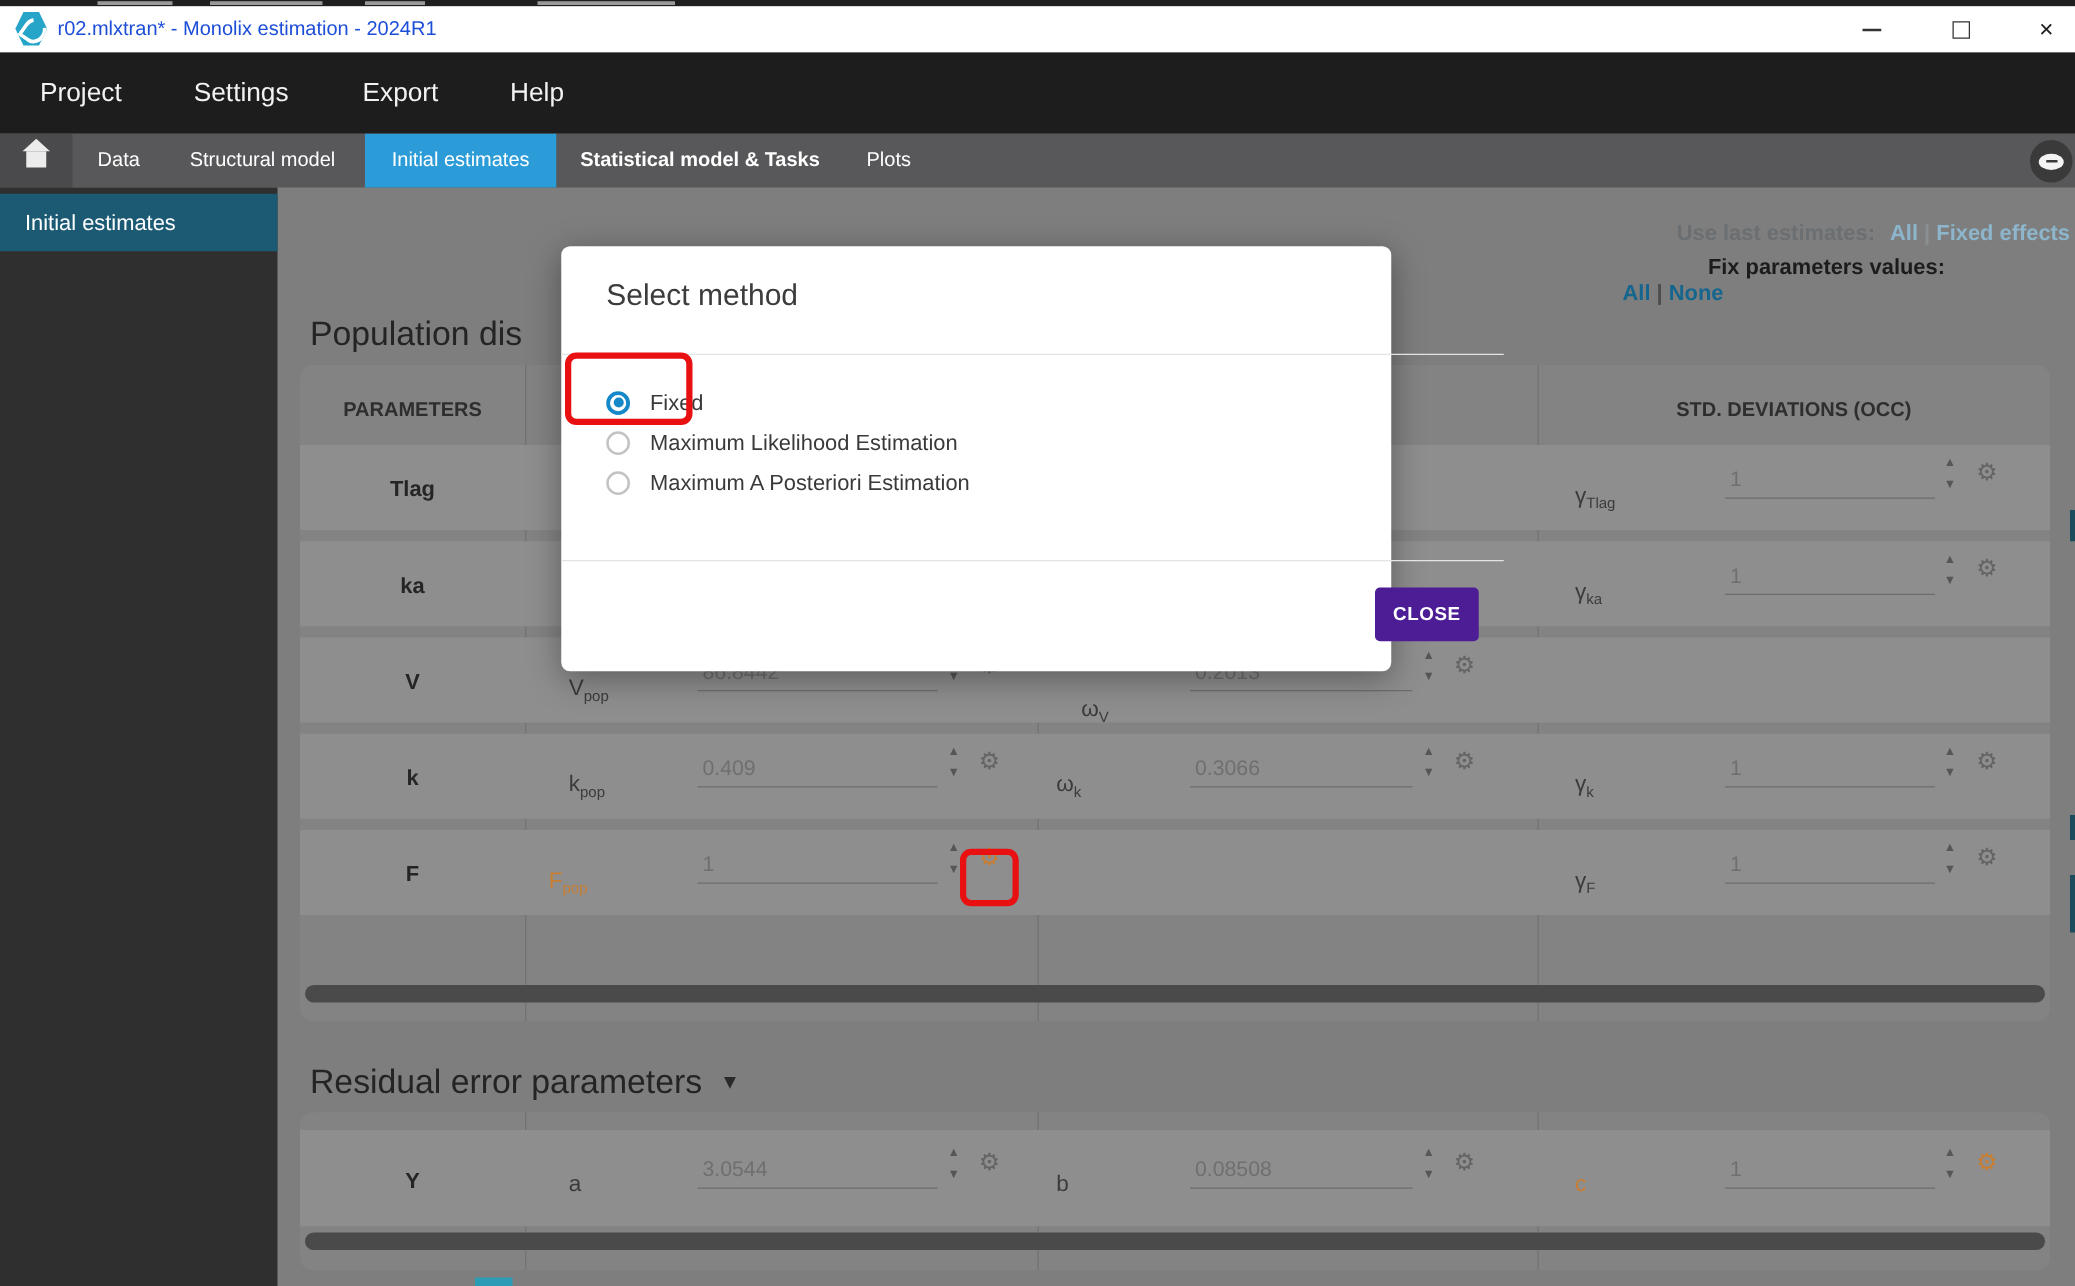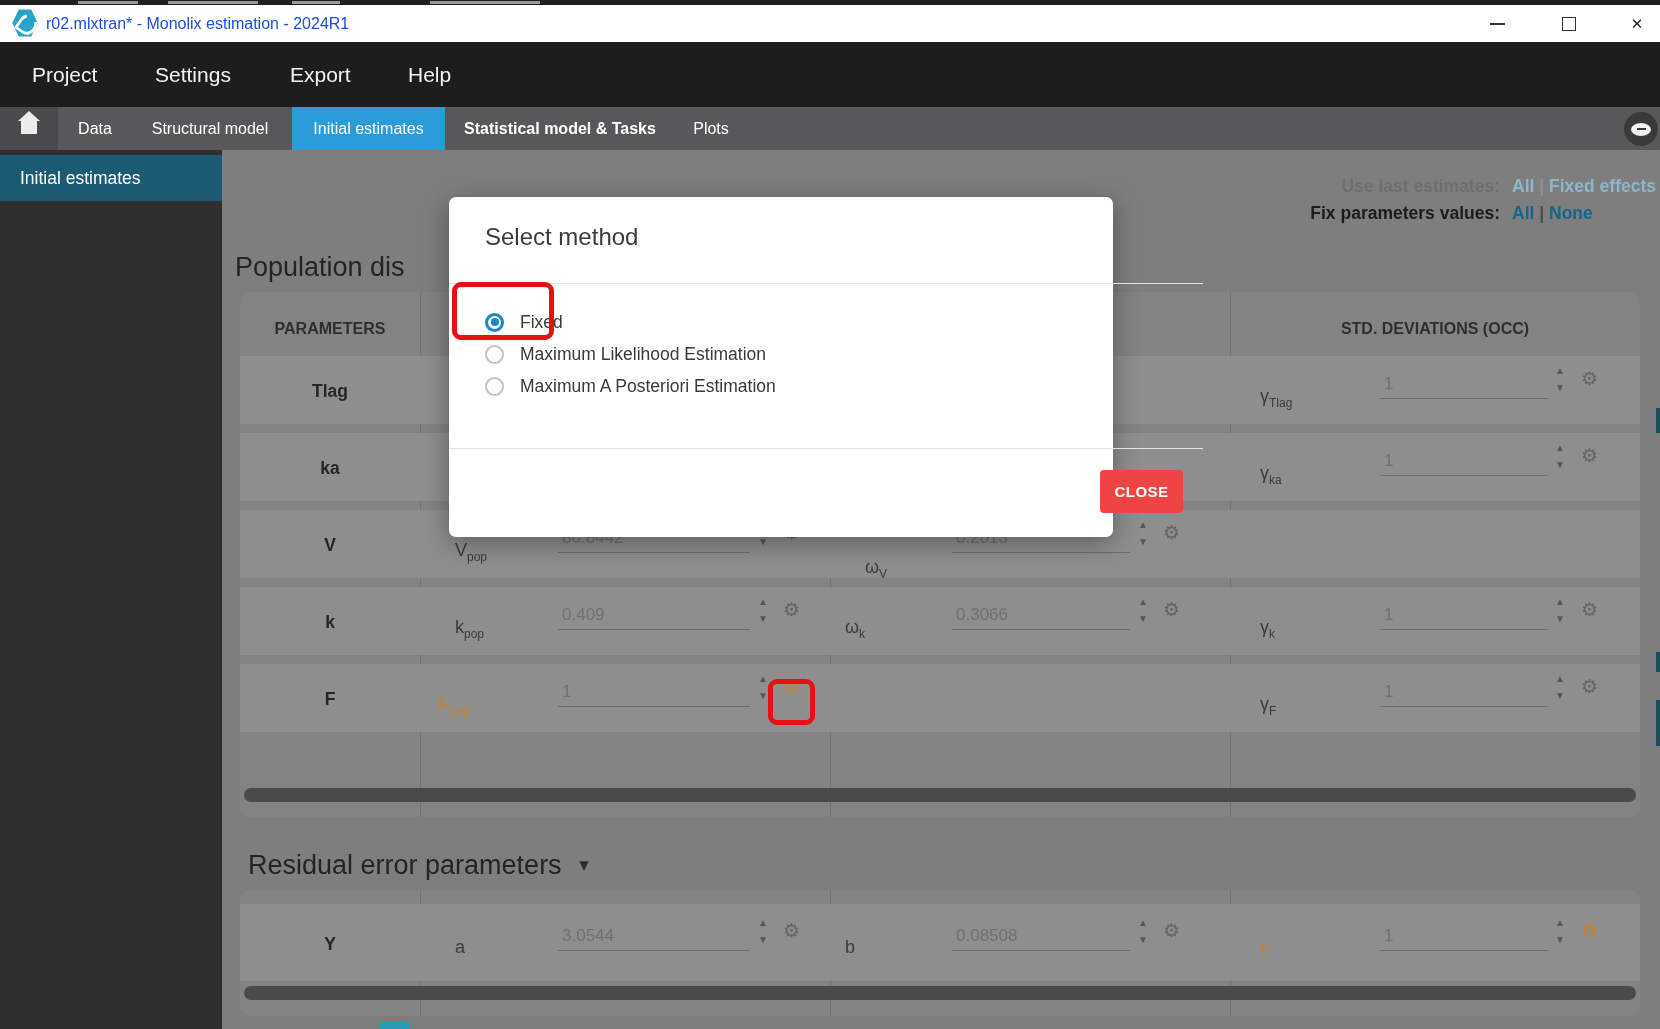--- a/index.html
+++ b/index.html
@@ -73,21 +73,21 @@
   
   #overlay-modal { left:449px; top:197px; width:664px; height:340px; background:#ffffff; border-radius:7px;
     box-shadow:0 6px 26px rgba(0,0,0,0.35); z-index:50; }
   #modal-title { position:absolute; left:36px; top:26px; font-size:24px; color:#3c3c3c; }
   .modal-div { position:absolute; left:0; width:754px; height:1px; background:#e4e4e4; }
   .radio-row { position:absolute; left:0; width:754px; height:30px; display:flex; align-items:center; }
   .radio { width:19px; height:19px; border-radius:50%; margin-left:36px; background:#ffffff; border:2px solid #c3c3c3; position:relative; }
   .radio.selected { border:3px solid #1488c8; }
   .radio.selected::after { content:""; position:absolute; left:2.5px; top:2.5px; width:8px; height:8px; border-radius:50%; background:#1488c8; }
   .radio-label { margin-left:16px; font-size:17.5px; color:#3a3a3a; }
-  #close-btn { position:absolute; left:651px; top:273px; width:83px; height:43px; background:#ef4444; border:none; border-radius:4px;
+  #close-btn { position:absolute; left:651px; top:273px; width:83px; height:43px; background:#4c1d95; border:none; border-radius:4px;
     color:#ffffff; font-weight:bold; font-size:15px; letter-spacing:0.5px; font-family:"Liberation Sans",sans-serif; }
 
   
   .red-annot { position:absolute; border:5px solid #e81010; border-radius:9px; z-index:60; background:transparent; }
 
   .teal-sliver { position:absolute; background:#1d4d5c; }
 </style>
 </head>
 <body>
 
@@ -149,30 +149,30 @@
 </div>
 
 <div id="use-last" class="action-line" style="left:1230px; top:176px;">
   <span class="al-label">Use last estimates:</span>
   <span class="al-vals">
     <span>All</span>
     <span class="sep">|</span>
     <span>Fixed effects</span>
   </span>
 </div>
-<div id="fix-params" class="action-line" style="left:1230px; top:203px;">
+<div id="fix-params" class="action-line" style="left:1286px; top:203px;flex-direction:column;">
   <span class="al-label">Fix parameters values:</span>
   <span class="al-vals">
     <span>All</span>
     <span class="sep">|</span>
     <span>None</span>
   </span>
 </div>
 
-<div class="section-heading" style="left:235px; top:252px;">Population dis</div>
+<div class="section-heading" style="left:248px; top:252px;">Population dis</div>
 
 <div class="card" style="top:292px; height:525px;">
   <div class="vline" style="left:180px;"></div>
   <div class="vline" style="left:590px;"></div>
   <div class="vline" style="left:990px;"></div>
 
   <div class="col-header" style="left:0; top:28px; width:180px; text-align:center;">PARAMETERS</div>
   <div class="col-header" style="left:990px; top:28px; width:410px; text-align:center;">STD. DEVIATIONS (OCC)</div>
 
   <div class="row-band" style="top:64px; height:68px;">

